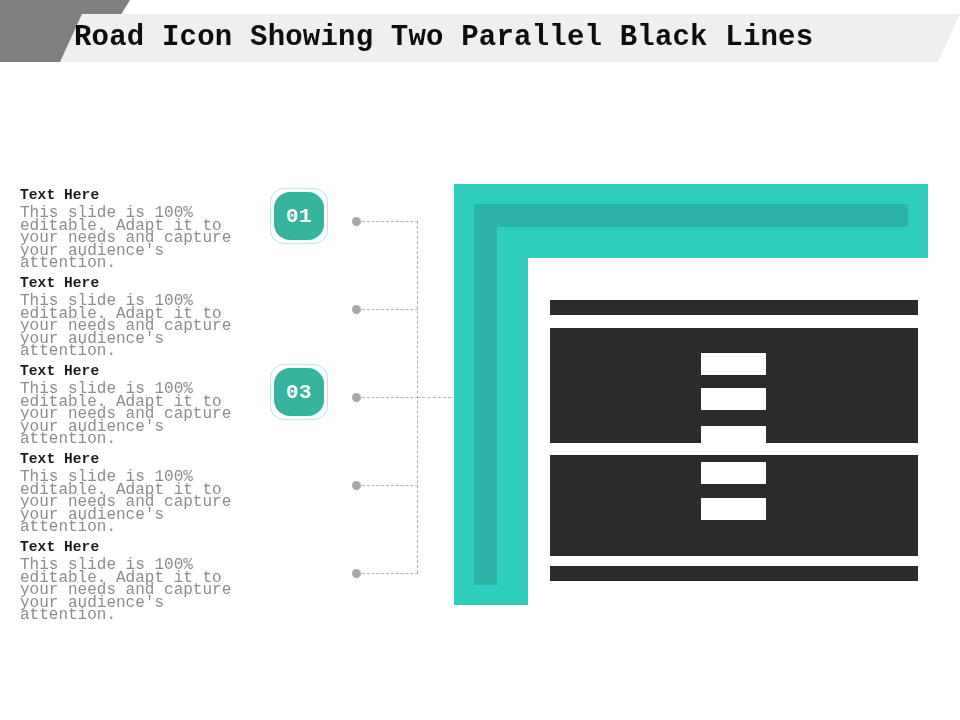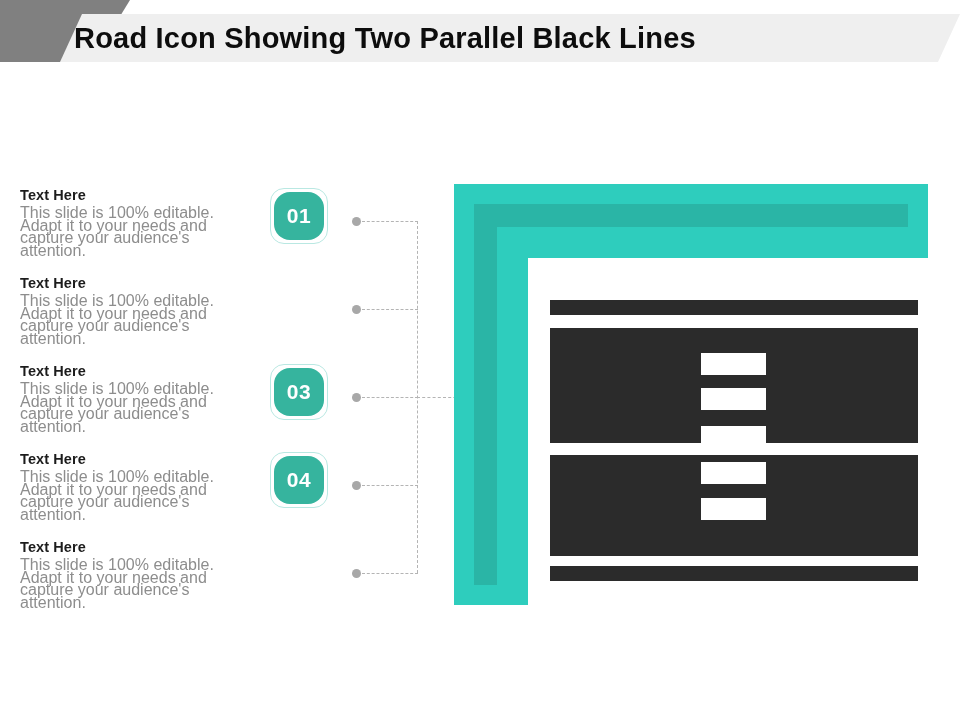--- a/index.html
+++ b/index.html
@@ -10,20 +10,21 @@
   }
   body {
     font-family: "Liberation Sans", sans-serif;
   }
   #slide {
     position: relative;
     width: 960px;
     height: 720px;
     background: #ffffff;
     overflow: hidden;
+    font-family: Liberation Mono, monospace;
   }
 
   
   #header-banner {
     position: absolute;
     left: 0;
     top: 0;
     width: 960px;
     height: 62px;
   }
@@ -236,23 +237,20 @@
         </div>
         <div class="step-badge">
           <div class="step-badge-inner">03</div>
         </div>
       </div>
       <div class="step-row" style="top: 264px;">
         <div class="step-text">
           <p class="step-heading">Text Here</p>
           <p class="step-body">This slide is 100% editable. Adapt it to your needs and capture your audience's attention.</p>
         </div>
-        <div class="step-badge">
-          <div class="step-badge-inner">04</div>
-        </div>
       </div>
       <div class="step-row" style="top: 352px;">
         <div class="step-text">
           <p class="step-heading">Text Here</p>
           <p class="step-body">This slide is 100% editable. Adapt it to your needs and capture your audience's attention.</p>
         </div>
       </div>
     </div>
 
   <div id="connectors">

